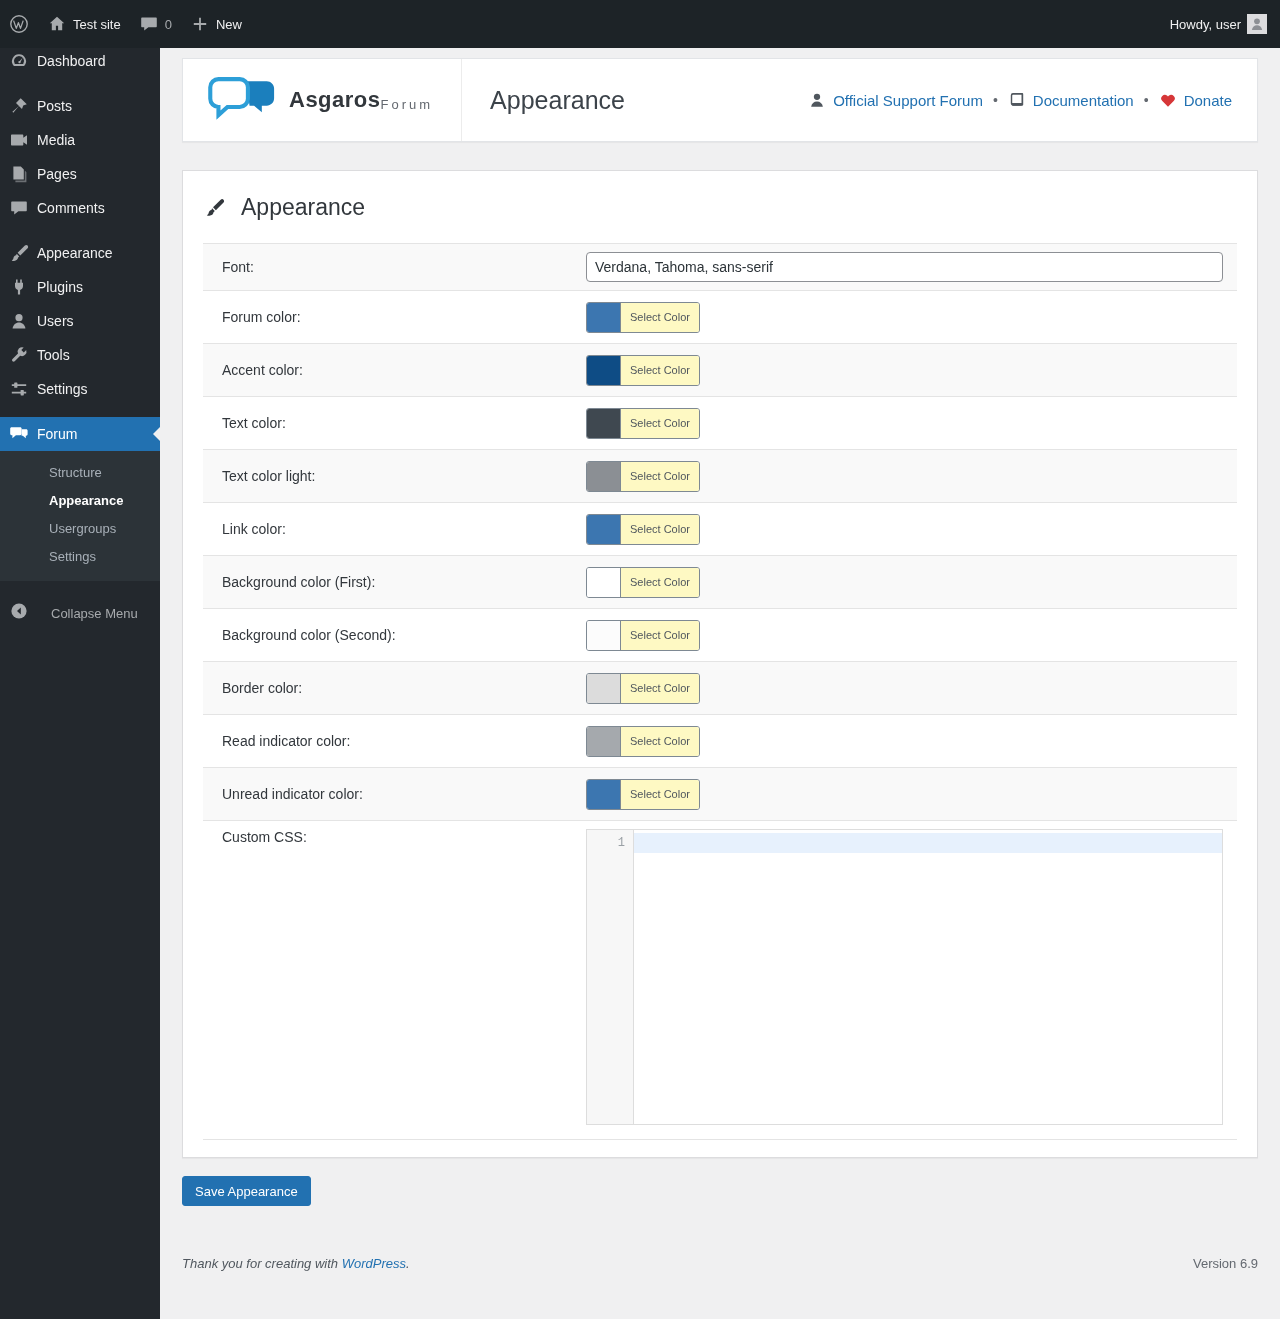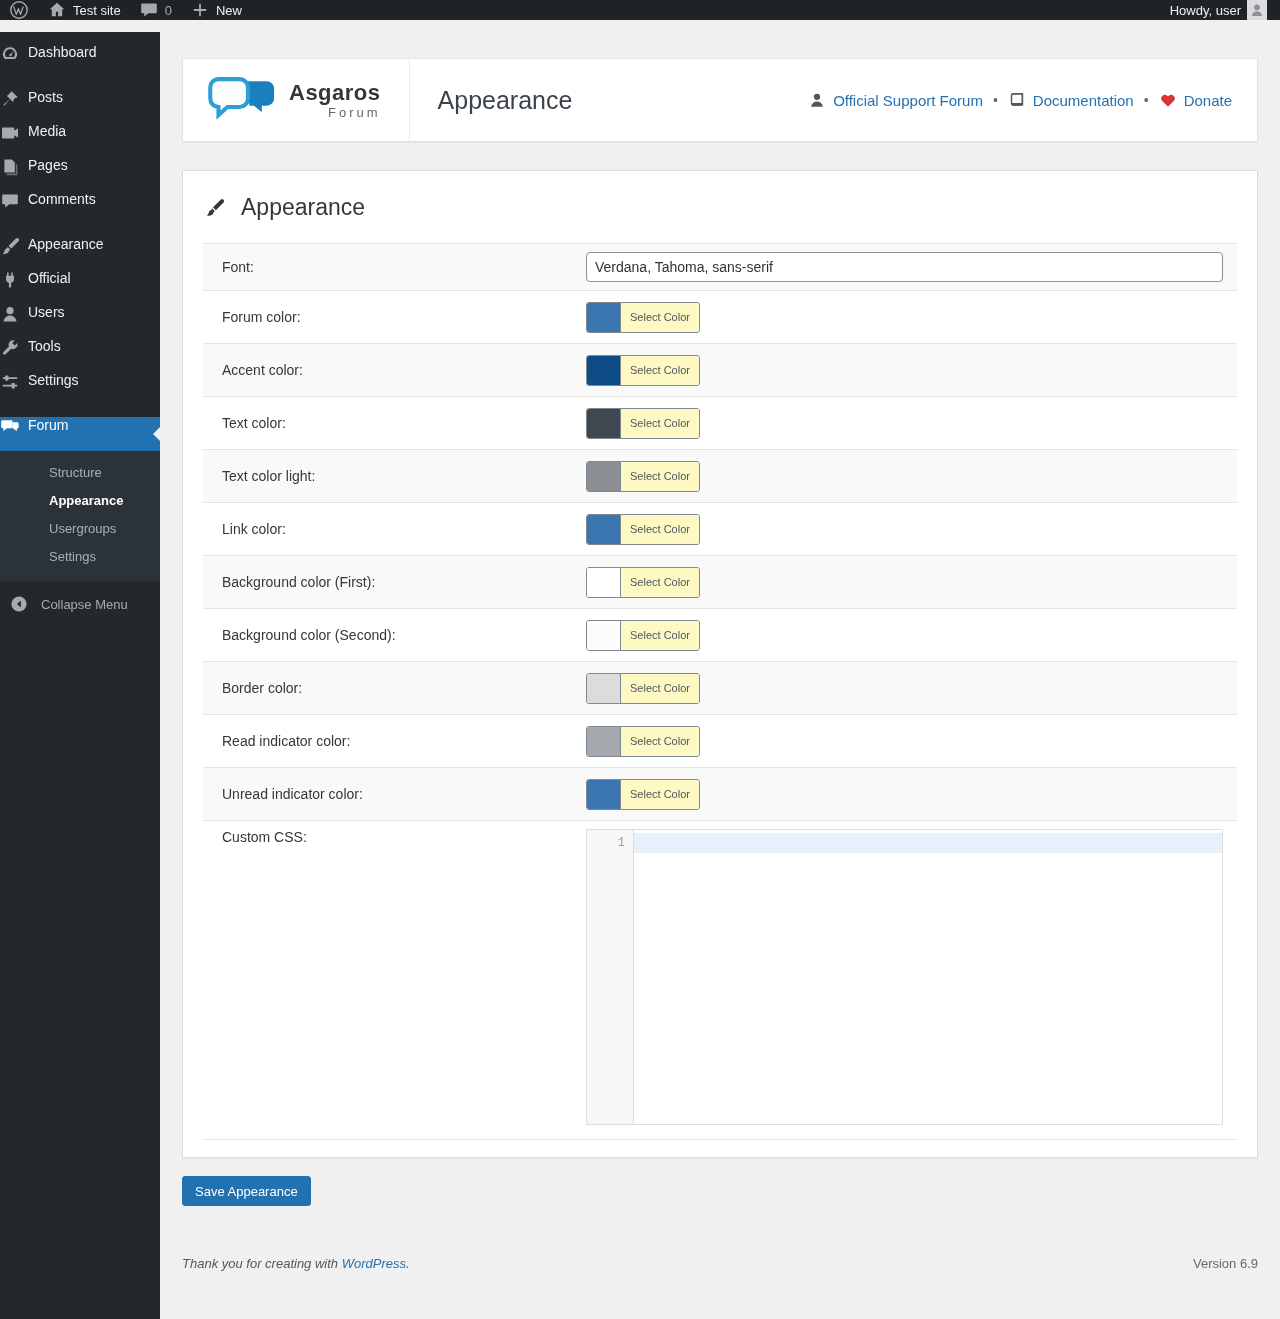--- a/index.html
+++ b/index.html
@@ -7,63 +7,63 @@
     width:1280px;min-height:1319px;position:relative;
     background:#f0f0f1;
     font-family:"Liberation Sans","DejaVu Sans",sans-serif;
     font-size:13px;color:#3c434a;
   }
   .icon{display:inline-block;width:20px;height:20px;flex-shrink:0}
   .icon svg{display:block;width:100%;height:100%}
 
   
   .adminbar{
-    position:absolute;top:0;left:0;width:1280px;height:20px;
+    position:absolute;top:0;left:0;width:1280px;height:48px;
     background:#1d2327;color:#f0f0f1;display:flex;align-items:stretch;z-index:40;
   }
   .ab-item{display:flex;align-items:center;gap:6px;padding:0 9px;cursor:pointer;font-size:13px}
   .ab-item .icon{color:#a7aaad}
   .ab-muted{color:#a7aaad}
   .ab-right{margin-left:auto;display:flex;align-items:stretch;padding-right:4px}
   .avatar{width:20px;height:20px;background:#dcdcde;display:flex;align-items:center;justify-content:center;overflow:hidden}
   .avatar .icon{width:16px;height:16px;color:#8c8f94}
 
   
   .sidebar{
     position:absolute;top:32px;left:0;width:160px;height:1287px;
     background:#23282d;color:#f0f0f1;font-size:14px;z-index:30;
   }
   .menu{padding-top:12px}
-  .menu-item{position:relative;display:flex;align-items:flex-start;gap:8px;height:34px;cursor:pointer;color:#f0f0f1}
+  .menu-item{position:relative;display:flex;align-items:center;gap:8px;height:34px;padding-left:9px;cursor:pointer;color:#f0f0f1}
   .menu-item .icon{color:#a7aaad}
   .menu-item.active{background:#2271b1;color:#fff}
   .menu-item.active .icon{color:#fff}
   .menu-item.active::after{
     content:"";position:absolute;right:0;top:50%;margin-top:-7px;
     border:7px solid transparent;border-right-color:#f0f0f1;
   }
   .menu-separator{height:11px}
   .submenu{background:#2c3338;padding:8px 12px 10px}
   .submenu-item{padding:6px 0 6px 37px;font-size:13px;color:#a8b0b8;cursor:pointer;line-height:16px}
   .submenu-item.current{color:#fff;font-weight:bold}
-  .collapse-item{display:flex;align-items:center;gap:12px;height:34px;padding-left:9px;margin-top:6px;color:#a7aaad;font-size:13px;cursor:pointer}
+  .collapse-item{display:flex;align-items:flex-end;gap:22px;height:34px;padding-left:9px;margin-top:6px;color:#a7aaad;font-size:13px;cursor:pointer}
   .collapse-item .icon{color:#a7aaad}
 
   
   .content{margin-left:160px;padding:58px 22px 18px}
 
   .header-card{
     height:84px;background:#fff;border:1px solid #e2e4e7;
     box-shadow:0 1px 1px rgba(0,0,0,.04);
     display:flex;align-items:center;padding:0 25px 0 24px;
   }
   .brand{display:flex;align-items:center;gap:10px;cursor:pointer}
   .brand-logo{width:72px;height:52px}
   .brand-logo svg{display:block;width:100%;height:100%}
-  .brand-text{display:flex;flex-direction:column;align-items:flex-end}
+  .brand-text{display:flex;flex-direction:row;align-items:flex-end}
   .brand-name{font-size:22px;font-weight:bold;color:#32373c;letter-spacing:.5px;line-height:24px}
   .brand-sub{font-size:13px;color:#646970;letter-spacing:3px;line-height:15px}
   .page-title-wrap{align-self:stretch;display:flex;align-items:center;margin-left:28px;padding-left:28px;border-left:1px solid #ececec}
   .page-title{font-size:25px;font-weight:400;color:#3c434a}
   .header-meta{margin-left:auto;display:flex;align-items:center;gap:10px;font-size:15px}
   .meta-link{display:flex;align-items:center;gap:7px;color:#2271b1;text-decoration:none;cursor:pointer}
   .meta-link .icon{width:18px;height:18px;color:#50575e}
   .meta-sep{color:#646970;font-size:14px}
 
   
@@ -214,21 +214,21 @@
           </svg>
         </span>
         <span>Appearance</span>
       </div>
       <div class="menu-item">
         <span class="icon">
           <svg viewBox="0 0 20 20">
             <path fill="currentColor" d="M7 2.6h1.6v3.2h2.6V2.6h1.6v3.2H14v3.3a4 4 0 0 1-2.9 3.85V17.4H8.9v-4.45A4 4 0 0 1 6 9.1V5.8h1z"></path>
           </svg>
         </span>
-        <span>Official</span>
+        <span>Plugins</span>
       </div>
       <div class="menu-item">
         <span class="icon">
           <svg viewBox="0 0 20 20">
             <circle fill="currentColor" cx="10" cy="6.7" r="3.6"></circle>
             <path fill="currentColor" d="M3.6 17.4c.5-3.7 3.2-5.9 6.4-5.9s5.9 2.2 6.4 5.9z"></path>
           </svg>
         </span>
         <span>Users</span>
       </div>

